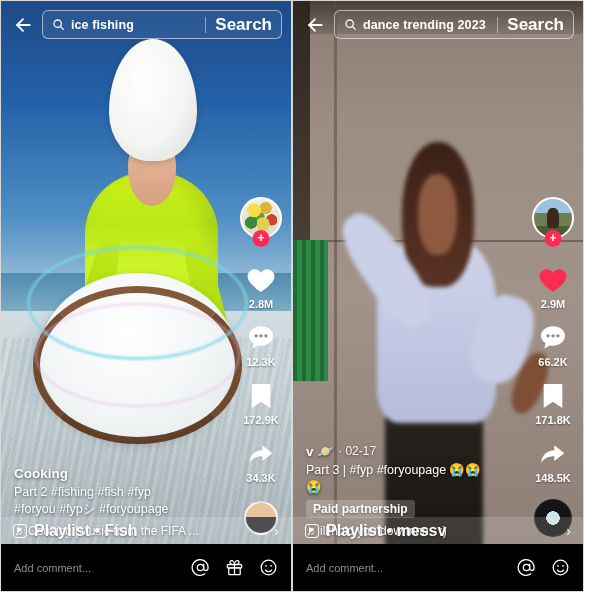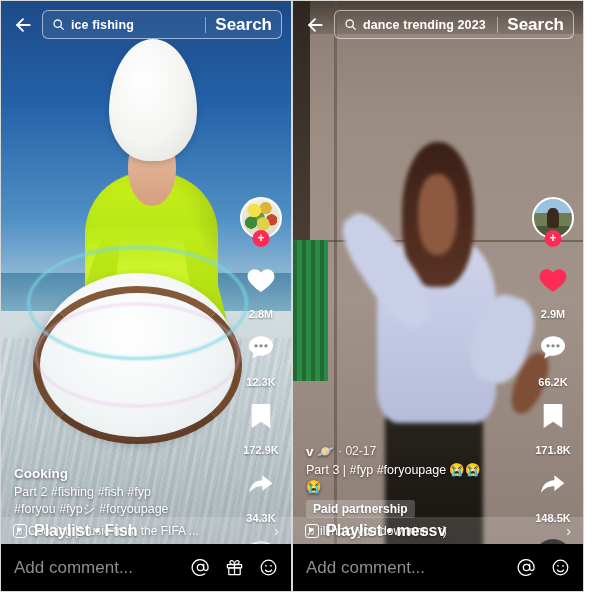--- a/index.html
+++ b/index.html
@@ -263,21 +263,21 @@
     font-weight:700;
   }
   .rail-item {
     display:flex; flex-direction:column; align-items:center;
     margin-bottom: 11px;
   }
   .rail-ico { width:34px; height:34px; display:flex; align-items:center; justify-content:center; }
   .rail-ico svg { width:32px; height:32px; }
   .rail-count {
     color:#fff; font-size:11px; font-weight:700;
-    margin-top:11px;
+    margin-top:1px;
     text-shadow: 0 1px 2px rgba(0,0,0,.45);
   }
   .disc-music {
     width:38px; height:38px; border-radius:50%;
     background: radial-gradient(circle, #cfe0e8 0 26%, #141414 27% 100%);
     border:1px solid rgba(255,255,255,.08);
     margin-top: 4px;
   }
   .rail-avatar-sm {
     width:34px; height:34px; border-radius:50%;
@@ -348,21 +348,21 @@
 
   
   .commentbar {
     position:absolute; left:0; right:0; bottom:0; height:47px;
     background:#000;
     display:flex; align-items:center;
     padding: 0 13px;
     z-index: 9;
   }
   .comment-input {
-    flex:1 1 auto; color:#8d8d8d; font-size:17px;
+    flex:1 1 auto; color:#8d8d8d; font-size:11px;
   }
   .cb-icons { display:flex; align-items:center; gap:15px; }
   .cb-ico { width:19px; height:19px; }
   .cb-ico svg { width:19px; height:19px; display:block; }
 </style>
 </head>
 <body>
 
 <div class="stage">
 

